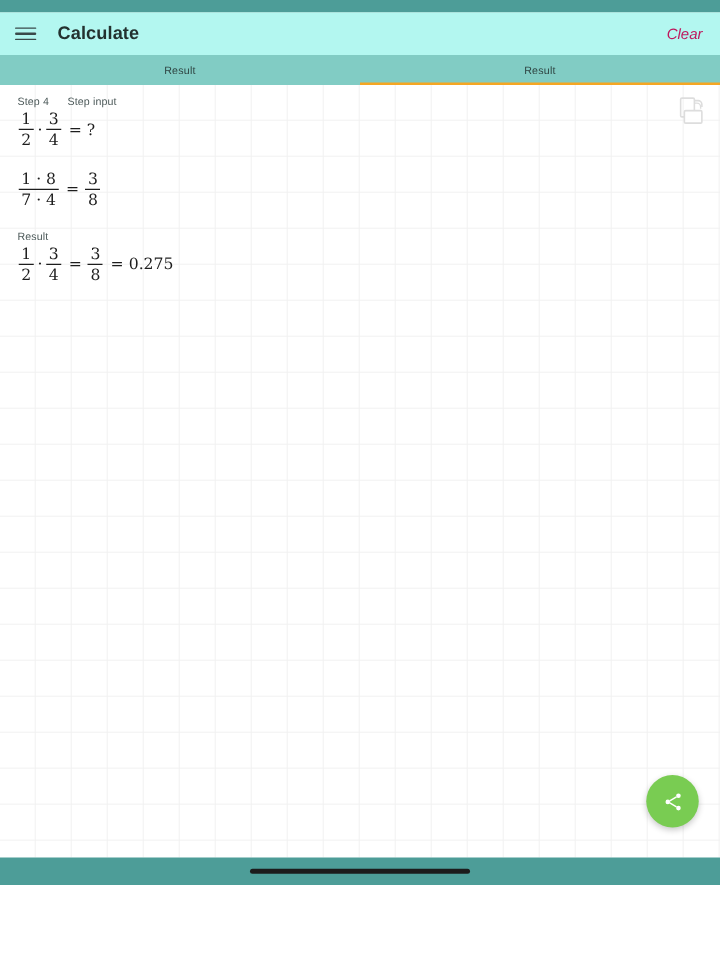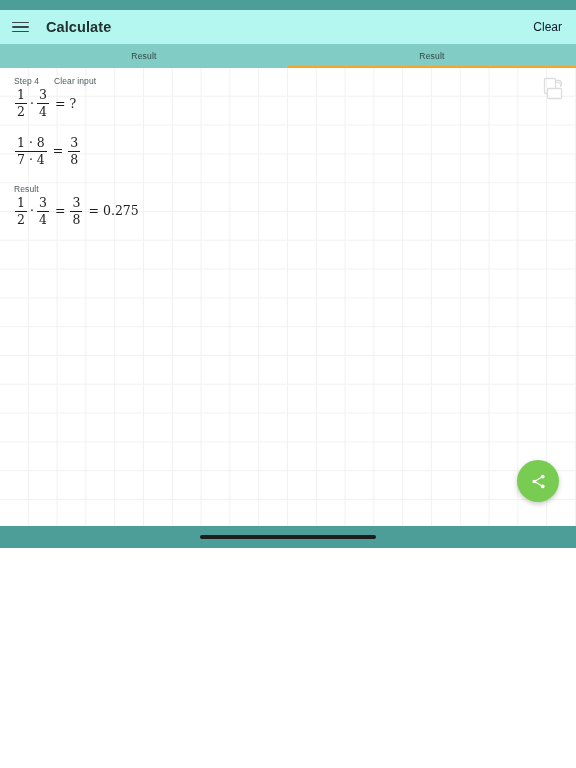--- a/index.html
+++ b/index.html
@@ -9,21 +9,21 @@
     width: 576px;
     height: 768px;
     overflow: hidden;
     font-family: "Liberation Sans", sans-serif;
     background: #ffffff;
   }
 
   #app {
     position: relative;
     width: 576px;
-    height: 548px;
+    height: 708px;
     display: flex;
     flex-direction: column;
     background: #ffffff;
   }
 
   
   .status-bar {
     height: 10px;
     flex: 0 0 10px;
     background: #4d9d98;
@@ -64,24 +64,25 @@
     font-size: 14.5px;
     font-weight: bold;
     color: #23312f;
     letter-spacing: 0.1px;
     line-height: 1;
   }
 
   .clear-btn {
     margin-left: auto;
     font-size: 12px;
-    color: #0f172a;
+    color: #be185d;
     cursor: pointer;
     padding: 4px 2px;
     line-height: 1;
+    font-style: italic;
   }
 
   
   .tab-bar {
     height: 24px;
     flex: 0 0 24px;
     background: #81ccc4;
     display: flex;
     position: relative;
   }
@@ -264,21 +265,21 @@
         <path d="M15.5 6.5 h2 a3 3 0 0 1 3 3 v1.5" fill="none" stroke="#dcdcdc" stroke-width="1.1"></path>
         <rect x="7.5" y="12.5" width="14" height="10" rx="1" fill="#ffffff" stroke="#dcdcdc" stroke-width="1.3"></rect>
       </svg>
     </div>
 
     <div class="steps">
 
       <div class="step-block">
         <div class="step-head">
           <span class="step-label">Step 4</span>
-          <span class="step-name">Clear input</span>
+          <span class="step-name">Step input</span>
         </div>
         <div class="math">
             <span class="frac">
               <span class="num">1</span>
               <span class="bar"></span>
               <span class="den">2</span>
             </span>
             <span class="op dot">·</span>
             <span class="frac">
               <span class="num">3</span>

